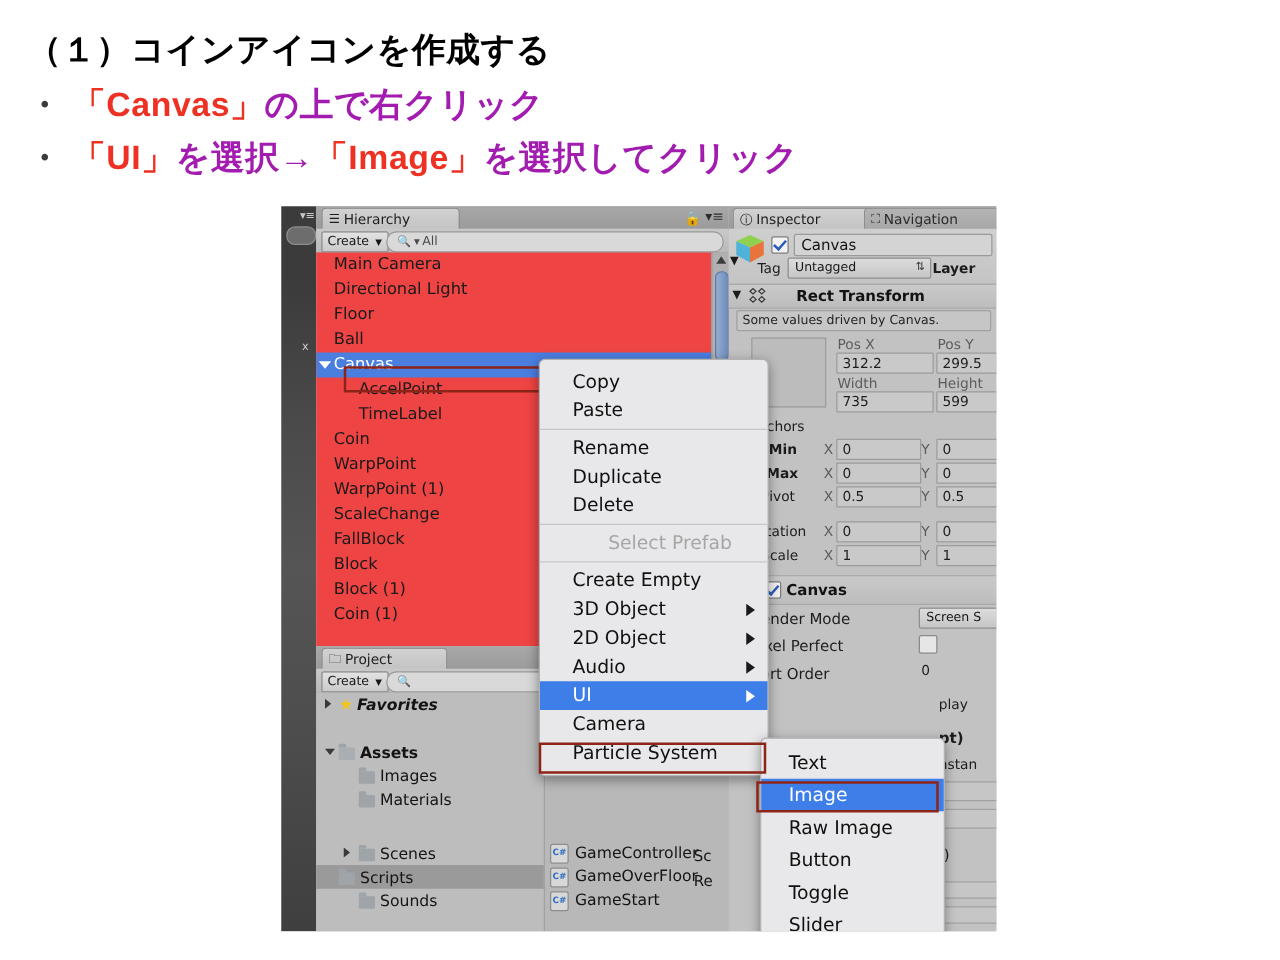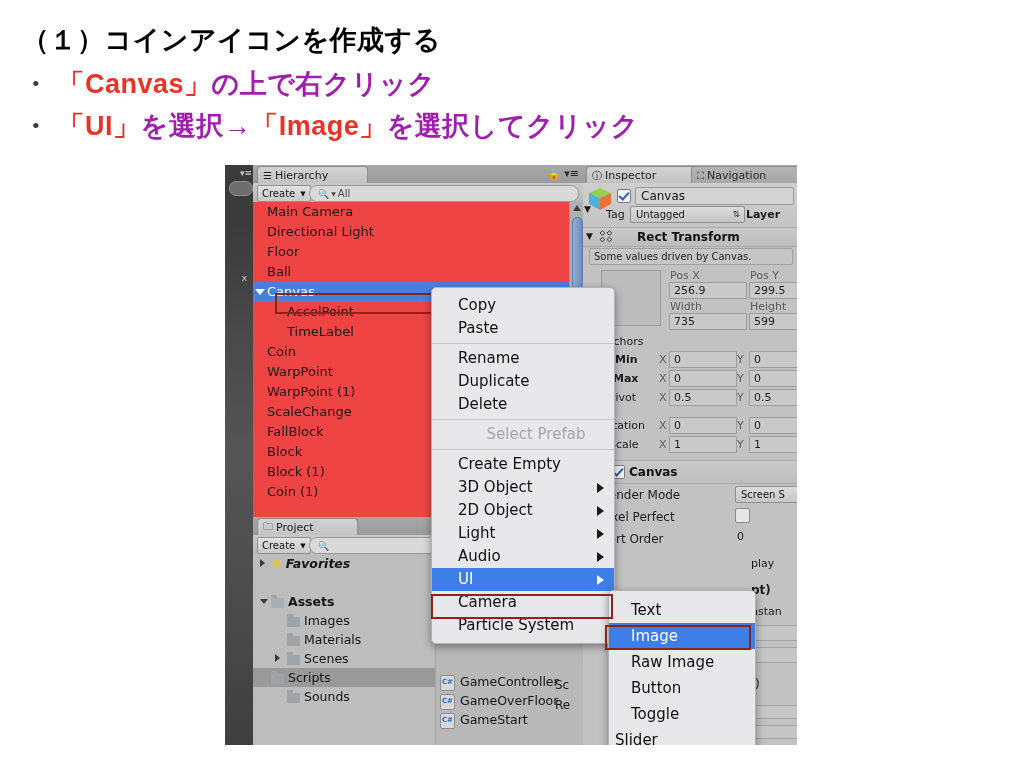--- a/index.html
+++ b/index.html
@@ -307,21 +307,21 @@
         <span></span>
       </div>
     </div>
 
     <div style="position:absolute;left:0;top:37px;width:182px;height:191px;background:#bdbdbd;border-right:1px solid #a2a2a2;" id="proj-tree">
         <div class="prow" style="padding-left: 18px;"><span class="ptri" style="left: 7px; top: 5px;"></span><span class="star">★</span><span style="font-weight: bold; font-style: italic;">Favorites</span></div>
         <div class="prow" style="padding-left: 18px;"><span></span></div>
         <div class="prow" style="padding-left: 18px;"><span class="ptri down" style="left: 7px; top: 7px;"></span><span class="folder open"></span><span style="font-weight: bold;">Assets</span></div>
         <div class="prow" style="padding-left: 34px;"><span class="folder"></span><span>Images</span></div>
         <div class="prow" style="padding-left: 34px;"><span class="folder"></span><span>Materials</span></div>
-        <div class="prow" style="padding-left: 34px;"><span class="ptri" style="left: 22px; top: 5px;"></span><span class="folder"></span><span>Scenes</span></div>
+        <div class="prow" style="padding-left: 34px; margin-top: 24px;"><span class="ptri" style="left: 22px; top: 5px;"></span><span class="folder"></span><span>Scenes</span></div>
         <div class="prow selrow" style="padding-left: 18px;"><span class="folder"></span><span>Scripts</span></div>
         <div class="prow" style="padding-left: 34px;"><span class="folder"></span><span>Sounds</span></div>
       </div>
 
     <div style="position:absolute;left:183px;top:37px;width:147px;height:191px;background:#b8b8b8;">
       <div style="position:absolute;left:6px;top:2px;font-size:12px;color:#1a1a1a;">As</div>
       <div id="proj-files" style="position:absolute;left:0;top:118px;width:147px;">
           <div class="prow" style="padding-left: 4px;"><span class="csicon"></span><span>GameController</span></div>
           <div class="prow" style="padding-left: 4px;"><span class="csicon"></span><span>GameOverFloor</span></div>
           <div class="prow" style="padding-left: 4px;"><span class="csicon"></span><span>GameStart</span></div>
@@ -366,21 +366,21 @@
         <path d="M3 9.5 l2.4 -2.2 l2.4 2.2 l-2.4 2.2 z" fill="none" stroke="#3a3a3a" stroke-width="1"></path>
         <path d="M10 9.5 l2.4 -2.2 l2.4 2.2 l-2.4 2.2 z" fill="none" stroke="#3a3a3a" stroke-width="1"></path>
       </svg>
       <span class="comp-title" style="left:54px;top:2px;">Rect Transform</span>
     </div>
     <div class="infobar" style="left:6px;top:83px;width:198px;">Some values driven by Canvas.</div>
 
     <div class="anchorbox" style="left:18px;top:105px;width:58px;height:54px;"></div>
 
     <div class="lbl dim" style="left:87px;top:104px;">Pos X</div>
-    <div class="numfield" style="left:86px;top:117px;width:72px;">256.9</div>
+    <div class="numfield" style="left:86px;top:117px;width:72px;">312.2</div>
     <div class="lbl dim" style="left:167px;top:104px;">Pos Y</div>
     <div class="numfield" style="left:166px;top:117px;width:72px;">299.5</div>
 
     <div class="lbl dim" style="left:87px;top:135px;">Width</div>
     <div class="numfield" style="left:86px;top:148px;width:72px;">735</div>
     <div class="lbl dim" style="left:167px;top:135px;">Height</div>
     <div class="numfield" style="left:166px;top:148px;width:72px;">599</div>
 
     <div class="lbl" style="left:16px;top:170px;">Anchors</div>
     <div class="lbl" style="left:32px;top:188px;font-weight:bold;">Min</div>
@@ -447,31 +447,30 @@
       <div class="sep"></div>
       <div class="mi"><span>Rename</span></div>
       <div class="mi"><span>Duplicate</span></div>
       <div class="mi"><span>Delete</span></div>
       <div class="sep"></div>
       <div class="mi dis"><span>Select Prefab</span></div>
       <div class="sep"></div>
       <div class="mi"><span>Create Empty</span></div>
       <div class="mi"><span>3D Object</span><span class="arrow"></span></div>
       <div class="mi"><span>2D Object</span><span class="arrow"></span></div>
-      <div class="mi"><span>Light</span><span class="arrow"></span></div>
       <div class="mi"><span>Audio</span><span class="arrow"></span></div>
       <div class="mi hl"><span>UI</span><span class="arrow"></span></div>
       <div class="mi"><span>Camera</span></div>
       <div class="mi"><span>Particle System</span></div>
     </div>
 
   <div class="ctxmenu" id="uisub" style="left:383px;top:425px;width:146px;padding:6px 0 0 0;">
       <div class="mi" style="padding-left: 22px; height: 26px; line-height: 26px;"><span>Text</span></div>
       <div class="mi hl" style="padding-left: 22px; height: 26px; line-height: 26px;"><span>Image</span></div>
       <div class="mi" style="padding-left: 22px; height: 26px; line-height: 26px;"><span>Raw Image</span></div>
       <div class="mi" style="padding-left: 22px; height: 26px; line-height: 26px;"><span>Button</span></div>
       <div class="mi" style="padding-left: 22px; height: 26px; line-height: 26px;"><span>Toggle</span></div>
-      <div class="mi" style="padding-left: 6px; height: 26px; line-height: 26px;"><span>Slider</span></div>
+      <div class="mi" style="padding-left: 22px; height: 26px; line-height: 26px;"><span>Slider</span></div>
     </div>
 
   <div class="redbox" style="left:206px;top:429px;width:182px;height:25px;"></div>
   <div class="redbox" style="left:380px;top:460px;width:146px;height:25px;"></div>
 </div>
 
 </body></html>

